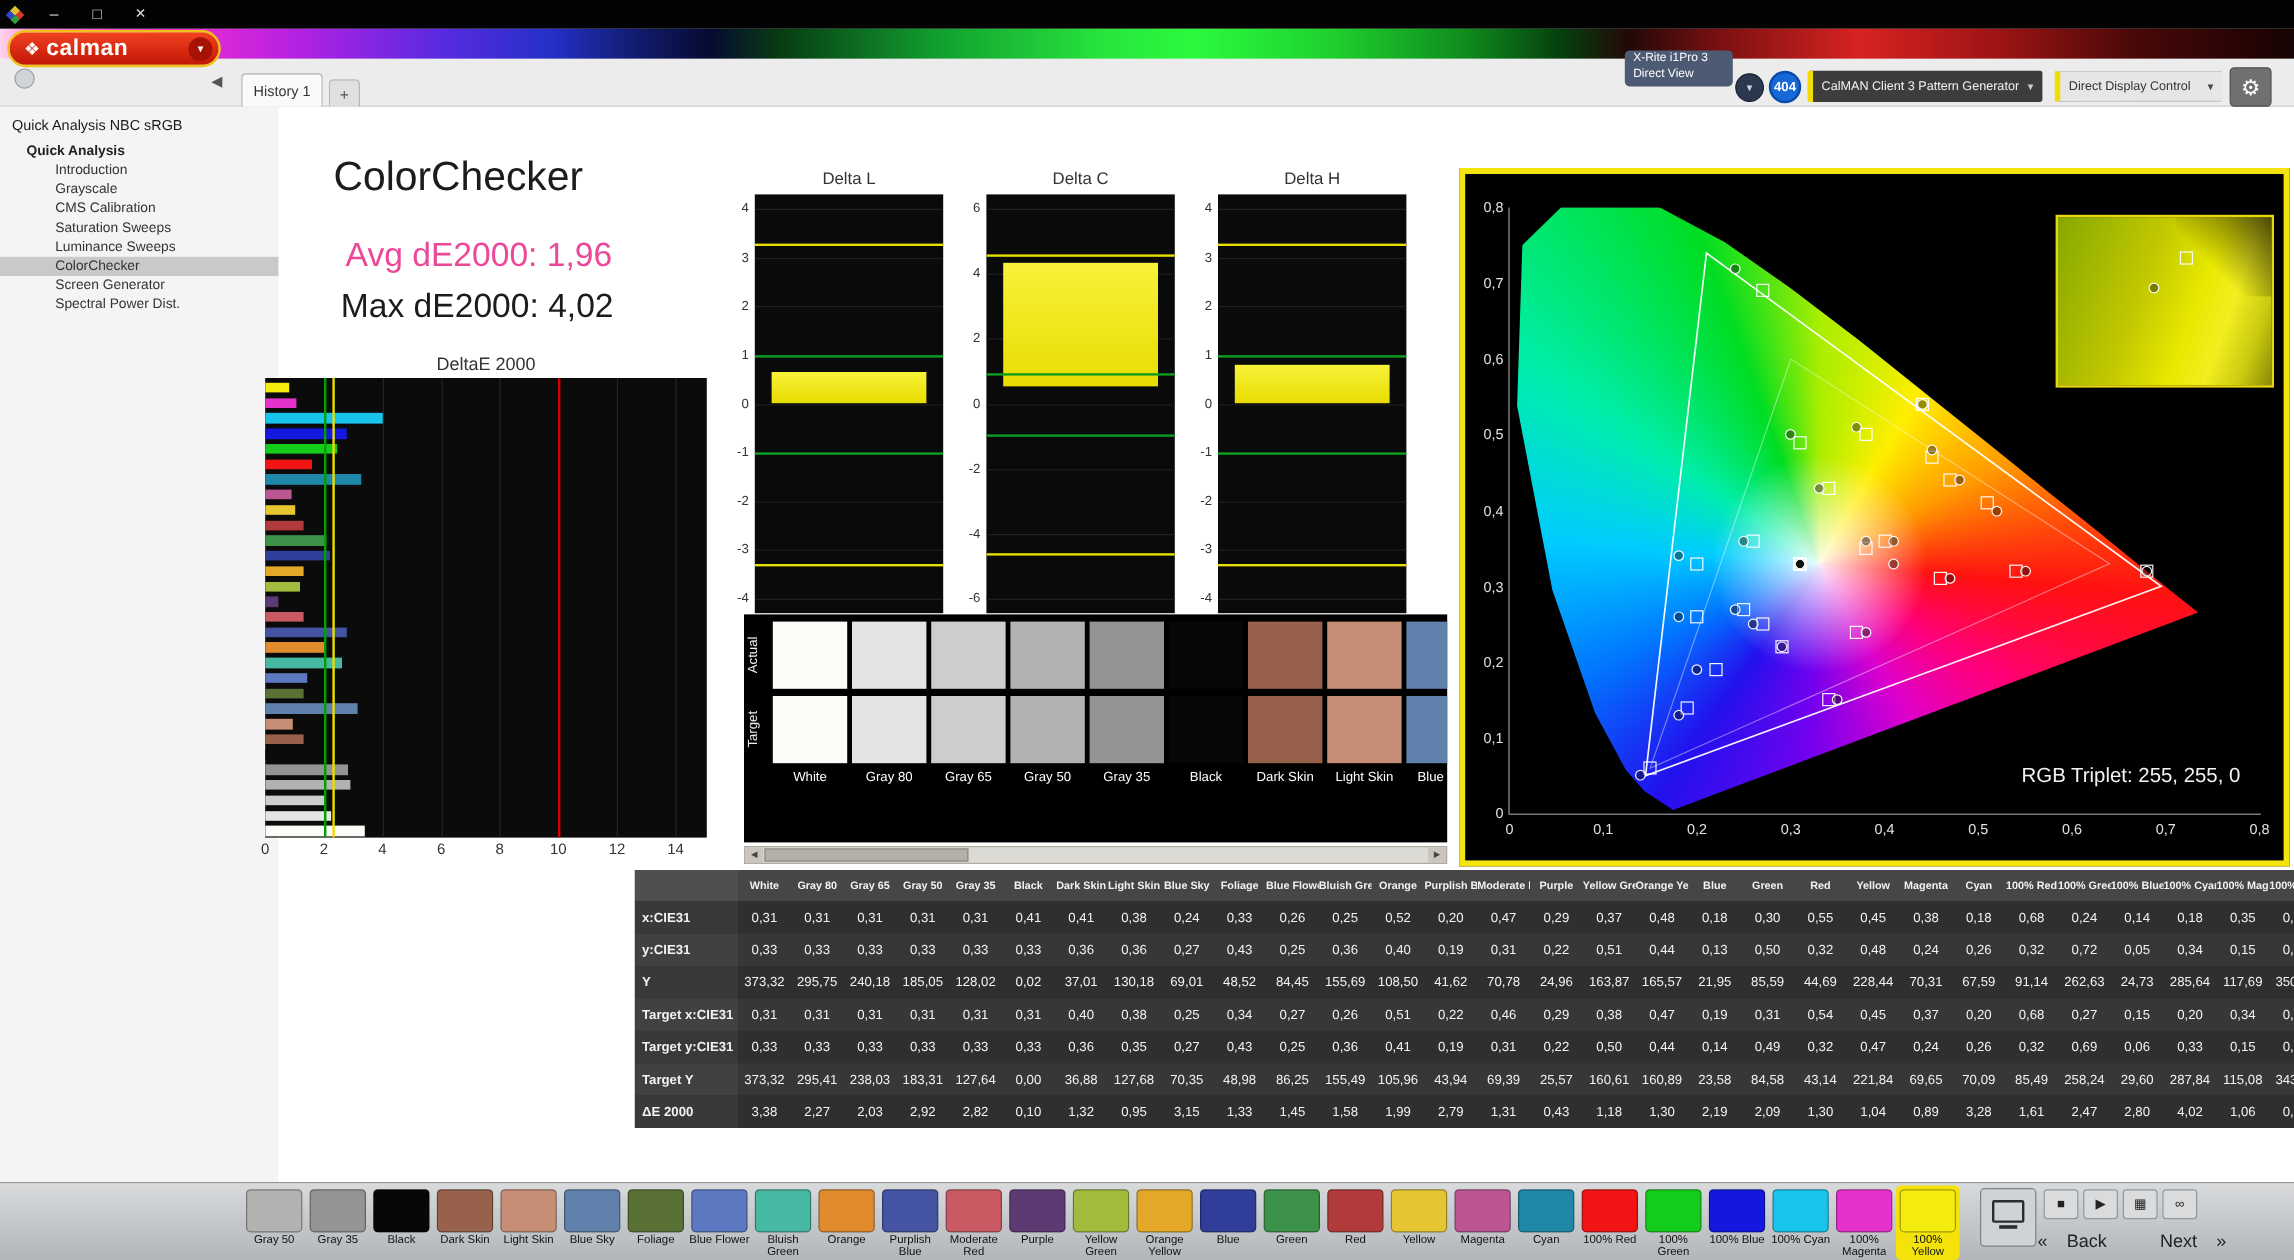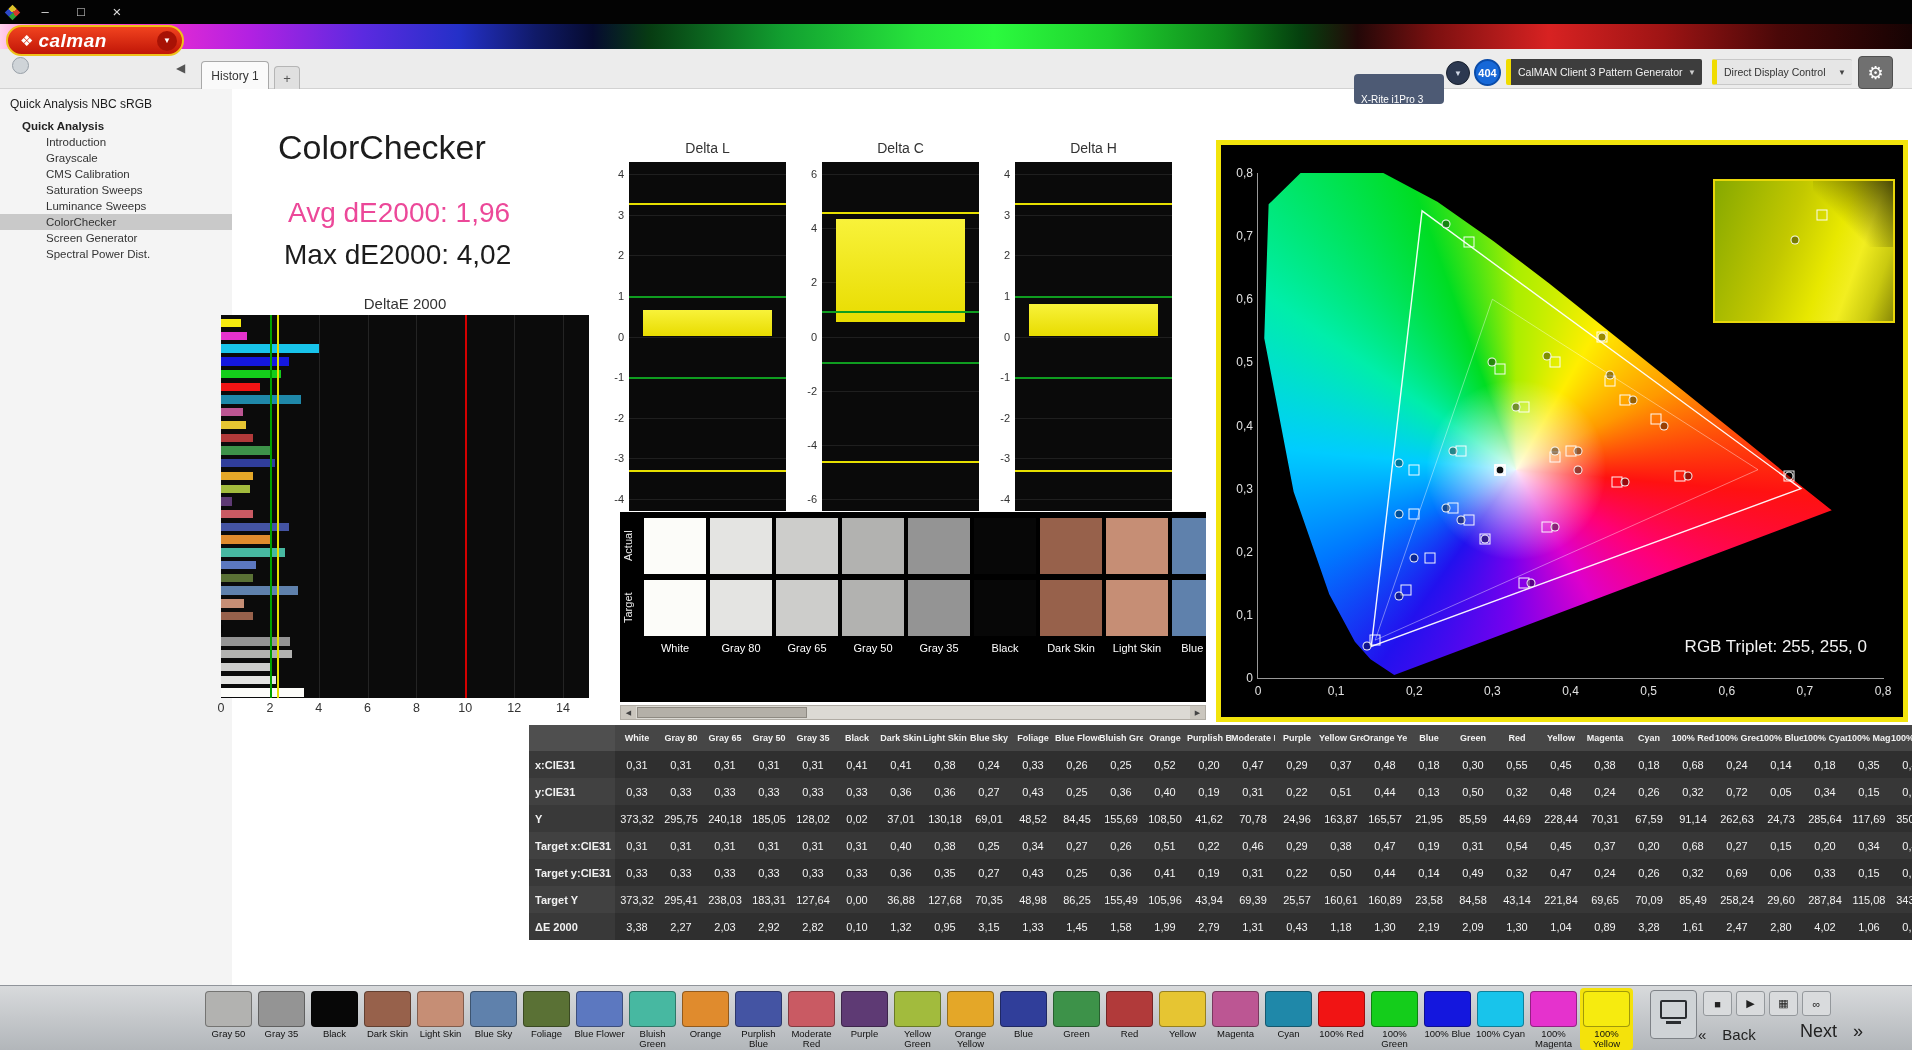--- a/index.html
+++ b/index.html
@@ -26,39 +26,39 @@
 
   
   #toolband { position: absolute; left: 0; top: 49px; width: 1912px; height: 40px; background: #ececec;
     border-bottom: 1px solid #d2d2d2; }
 
   
   #logo { position: absolute; left: 6px; top: 25px; width: 178px; height: 31px; z-index: 10;
     background: linear-gradient(#f1431f, #c11607); border: 2px solid #efc11a; border-radius: 16px;
     display: flex; align-items: center; color: #fff; }
   #logo-diamond { font-size: 15px; margin: 0 5px 0 12px; }
-  #logo-text { font-size: 19px; font-weight: bold; letter-spacing: .5px; font-style: italic; }
+  #logo-text { font-size: 19px; font-weight: bold; letter-spacing: .5px; }
   #logo-dd { margin-left: auto; margin-right: 5px; width: 20px; height: 20px; border-radius: 50%;
     background: #a81205; font-size: 8px; display: flex; align-items: center; justify-content: center; }
 
   #panel-circle-btn { position: absolute; left: 12px; top: 57px; width: 17px; height: 17px; border-radius: 50%;
     background: #cfd4d8; border: 1px solid #98a0a8; }
   #collapse-btn { position: absolute; left: 176px; top: 61px; font-size: 12px; color: #555; }
 
   
   #tab-history { position: absolute; left: 201px; top: 61px; width: 68px; height: 28px; background: #fafafa;
     border: 1px solid #a8a8a8; border-bottom: none; border-radius: 4px 4px 0 0; font-size: 12px;
     color: #333; display: flex; align-items: center; justify-content: center; }
   #tab-add { position: absolute; left: 274px; top: 66px; width: 26px; height: 23px; background: #e0e0e0;
     border: 1px solid #b5b5b5; border-bottom: none; border-radius: 4px 4px 0 0; font-size: 13px;
     color: #555; display: flex; align-items: center; justify-content: center; }
 
   
-  #meter-box { position: absolute; left: 1354px; top: 74px; width: 90px; height: 30px; background: #4d5a74;
-    border-radius: 4px; color: #fff; font-size: 10px; line-height: 1.25; padding: 20px 0 0 7px; }
+  #meter-box { position: absolute; left: 1354px; top: 42px; width: 90px; height: 30px; background: #4d5a74;
+    border-radius: 4px; color: #fff; font-size: 10px; line-height: 1.25; padding: 1px 0 0 7px; }
   #meter-dd { position: absolute; left: 1446px; top: 61px; width: 24px; height: 24px; border-radius: 50%;
     background: #2c3850; border: 1px solid #18202e; color: #cfd6e4; font-size: 8px;
     display: flex; align-items: center; justify-content: center; }
   #badge709 { position: absolute; left: 1474px; top: 59px; width: 27px; height: 27px; border-radius: 50%;
     background: #1668d8; border: 2px solid #0a4ba8; color: #fff; font-size: 11px; font-weight: bold;
     display: flex; align-items: center; justify-content: center; }
   #pgen-box { position: absolute; left: 1506px; top: 59px; width: 196px; height: 26px; background: #3d3d3d;
     border-left: 5px solid #f0dc00; border-radius: 2px; color: #f2f2f2; font-size: 10.5px;
     display: flex; align-items: center; padding-left: 7px; }
   #pgen-box .dd { margin-left: auto; margin-right: 6px; font-size: 8px; color: #cccccc; }
@@ -183,22 +183,22 @@
   .bs-label { font-size: 9.5px; line-height: 10px; color: #111; margin-top: 2px; }
   #monitor-btn { position: absolute; left: 1650px; top: 990px; width: 47px; height: 49px;
     background: #cfd3d6; border: 1px solid #7e8287; border-radius: 4px; }
   .mon-screen { margin: 9px auto 0; width: 27px; height: 19px; border: 2.5px solid #2a2d30; border-radius: 2px; }
   .mon-base { margin: 2px auto 0; width: 15px; height: 3px; background: #2a2d30; }
   .ctl-btn { position: absolute; top: 991px; width: 29px; height: 25px; background: #d9dbdd;
     border: 1px solid #94989c; border-radius: 3px; font-size: 11px; color: #222;
     display: flex; align-items: center; justify-content: center; }
   #back-btn { position: absolute; left: 1698px; top: 1021px; height: 26px; font-size: 15px; color: #222;
     display: flex; align-items: center; gap: 16px; }
-  #next-btn { position: absolute; left: 1800px; top: 1021px; height: 26px; font-size: 18px; color: #222;
-    display: flex; align-items: flex-start; gap: 16px; }
+  #next-btn { position: absolute; left: 1800px; top: 1021px; height: 26px; font-size: 15px; color: #222;
+    display: flex; align-items: center; gap: 16px; }
 </style>
 </head>
 <body>
 
 <div id="app">
 
   <div id="titlebar">
     <div id="tb-icon"></div>
     <div class="tb-btn">–</div>
     <div class="tb-btn">□</div>

